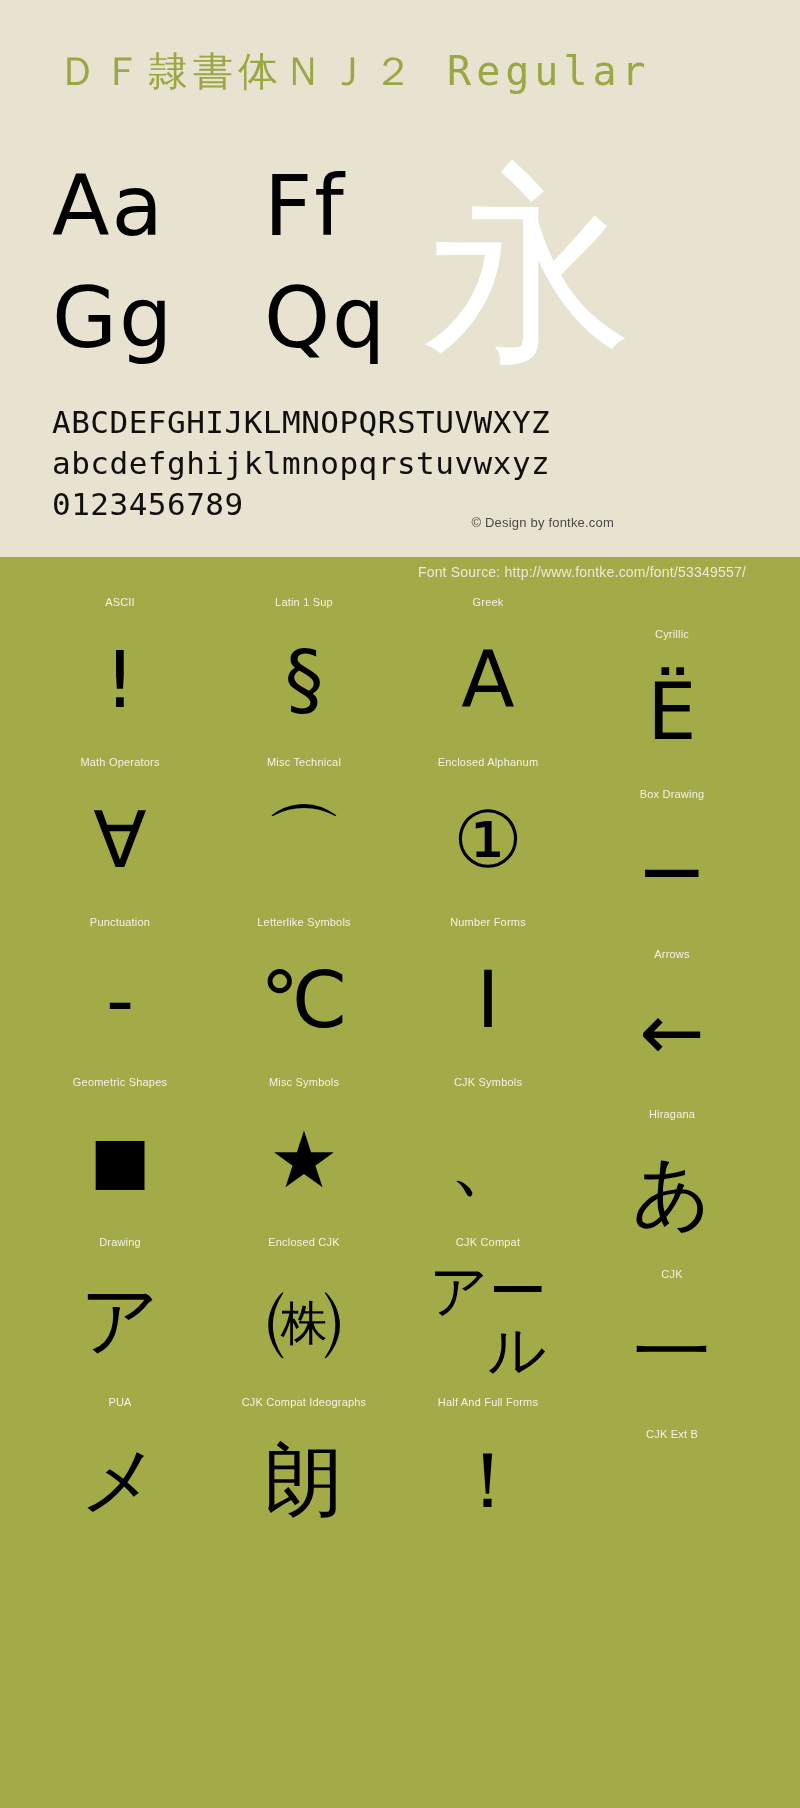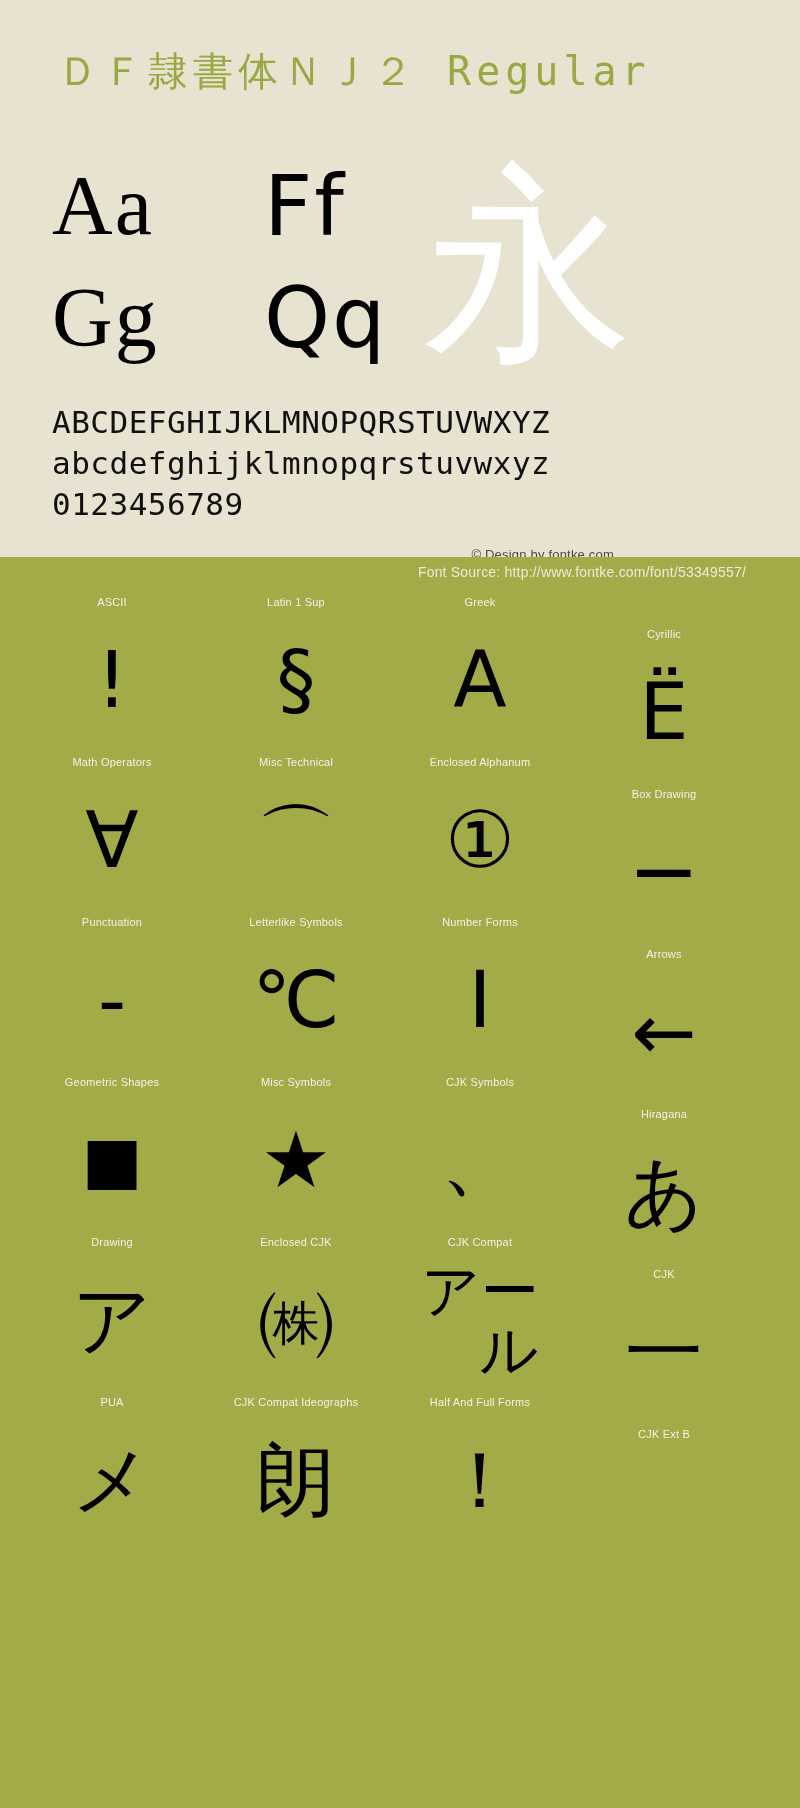--- a/index.html
+++ b/index.html
@@ -56,21 +56,21 @@
 
   .big-pair {
     font-family: "DejaVu Sans", sans-serif;
     font-size: 84px;
     line-height: 96px;
     color: #000;
     font-weight: 400;
     letter-spacing: 2px;
   }
 
-  .big-pair.col1 { width: 212px; font-family: Liberation Serif, serif; }
+  .big-pair.col1 { width: 212px; }
 
   #cjk-watermark {
     position: absolute;
     left: 408px;
     top: 158px;
     width: 240px;
     height: 215px;
     font-family: "DejaVu Sans", sans-serif;
     font-size: 210px;
     line-height: 215px;
@@ -91,21 +91,21 @@
     font-size: 31px;
     line-height: 41px;
     color: #101010;
     letter-spacing: 0.5px;
     white-space: nowrap;
   }
 
   #copyright-line {
     position: absolute;
     right: 186px;
-    top: 547px;
+    top: 515px;
     font-size: 13px;
     color: #4a4a44;
     letter-spacing: 0.2px;
     white-space: nowrap;
   }
 
   
   #green-section {
     position: absolute;
     left: 0;
@@ -121,21 +121,21 @@
     right: 54px;
     top: 7px;
     font-size: 14px;
     color: #eceadb;
     letter-spacing: 0.2px;
     white-space: nowrap;
   }
 
   #glyph-grid {
     position: absolute;
-    left: 4px;
+    left: 12px;
     top: 33px;
     width: 786px;
   }
 
   .glyph-row {
     display: flex;
     width: 800px;
     height: 160px;
   }
 

